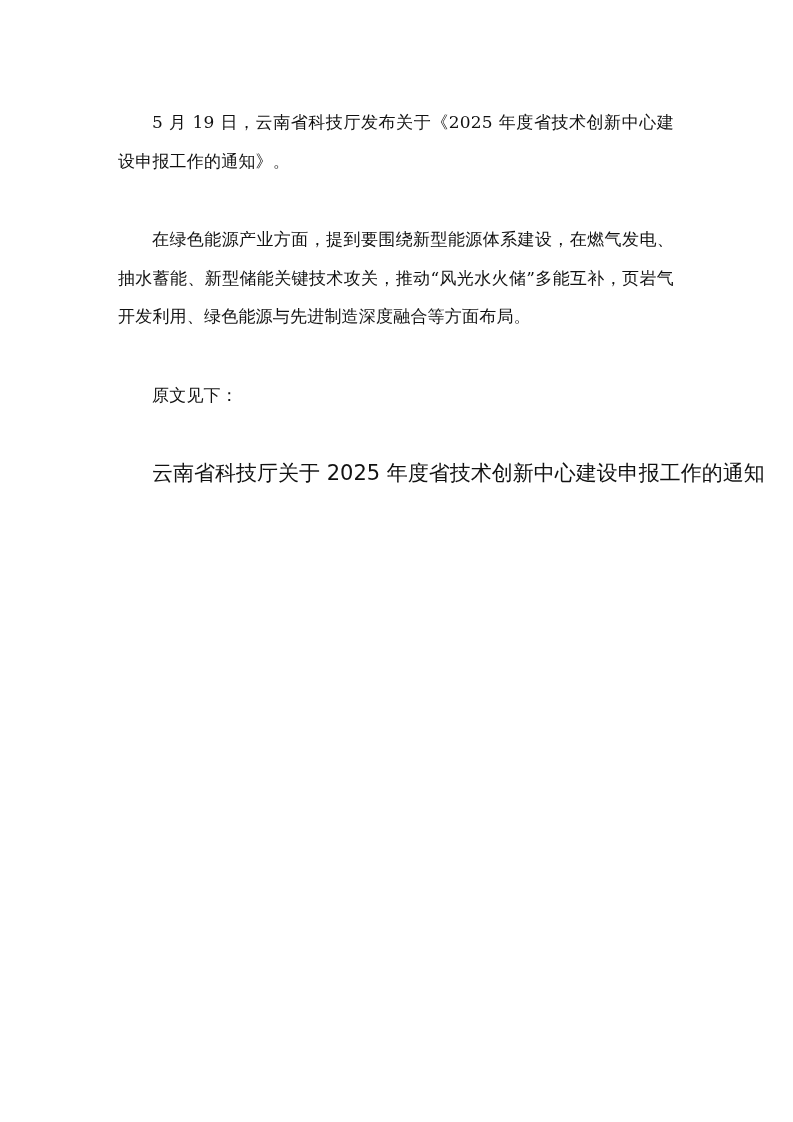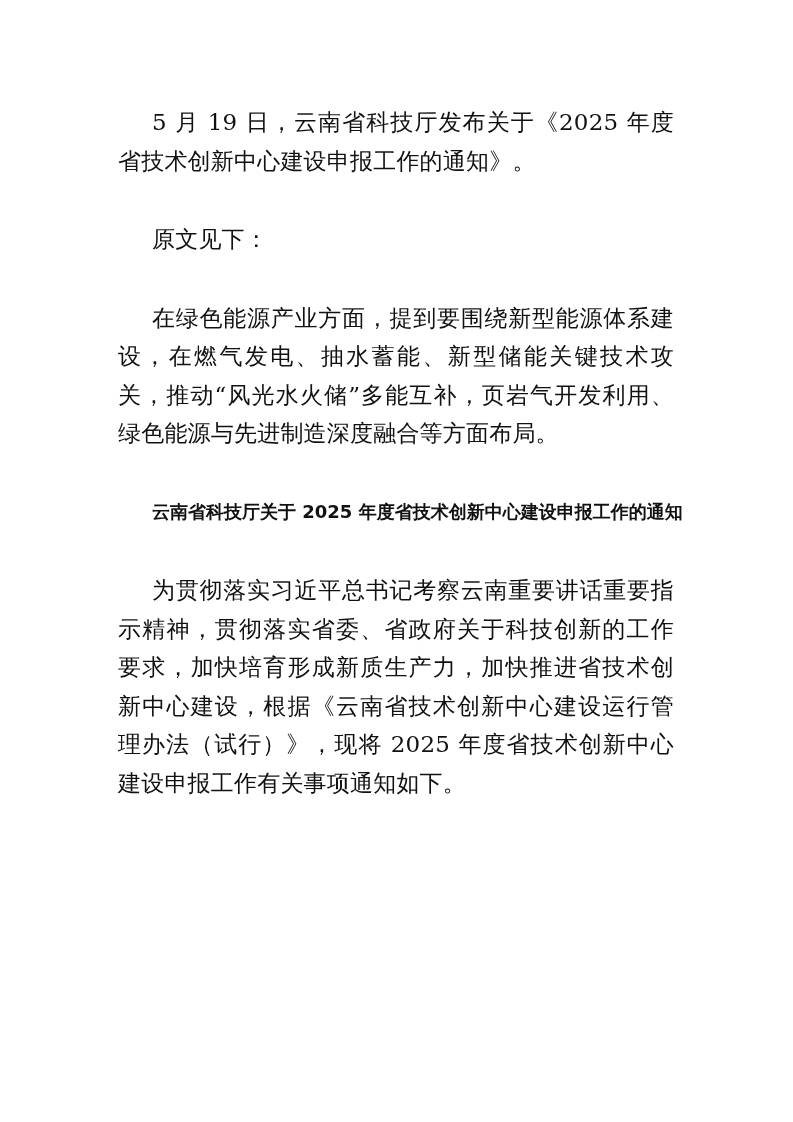--- a/index.html
+++ b/index.html
@@ -15,41 +15,40 @@
       font-family: "DejaVu Serif", "Liberation Serif", serif;
       color: #111111;
     }
     .page {
       position: absolute;
       left: 118px;
       top: 103px;
       width: 556px;
     }
     .para {
-      font-size: 23px;
+      font-size: 17px;
       line-height: 38.5px;
       margin: 0 0 40px 0;
       text-indent: 34px;
       text-align: justify;
       letter-spacing: 0.2px;
     }
     .para.title {
       font-family: "DejaVu Sans", "Liberation Sans", sans-serif;
-      font-weight: bold;
-      font-size: 18px;
+      font-weight: normal;
+      font-size: 21px;
       letter-spacing: 0px;
       white-space: nowrap;
       margin-top: 0;
     }
     .para.heading {
       text-indent: 46px;
     }
   </style>
 </head>
 <body>
 
 <div class="page">
   <p class="para">5 月 19 日，云南省科技厅发布关于《2025 年度省技术创新中心建设申报工作的通知》。</p>
+  <p class="para">在绿色能源产业方面，提到要围绕新型能源体系建设，在燃气发电、抽水蓄能、新型储能关键技术攻关，推动“风光水火储”多能互补，页岩气开发利用、绿色能源与先进制造深度融合等方面布局。</p>
   <p class="para">原文见下：</p>
-  <p class="para">在绿色能源产业方面，提到要围绕新型能源体系建设，在燃气发电、抽水蓄能、新型储能关键技术攻关，推动“风光水火储”多能互补，页岩气开发利用、绿色能源与先进制造深度融合等方面布局。</p>
   <p class="para title">云南省科技厅关于 2025 年度省技术创新中心建设申报工作的通知</p>
-  <p class="para">为贯彻落实习近平总书记考察云南重要讲话重要指示精神，贯彻落实省委、省政府关于科技创新的工作要求，加快培育形成新质生产力，加快推进省技术创新中心建设，根据《云南省技术创新中心建设运行管理办法（试行）》，现将 2025 年度省技术创新中心建设申报工作有关事项通知如下。</p>
 </div>
 
 </body></html>

